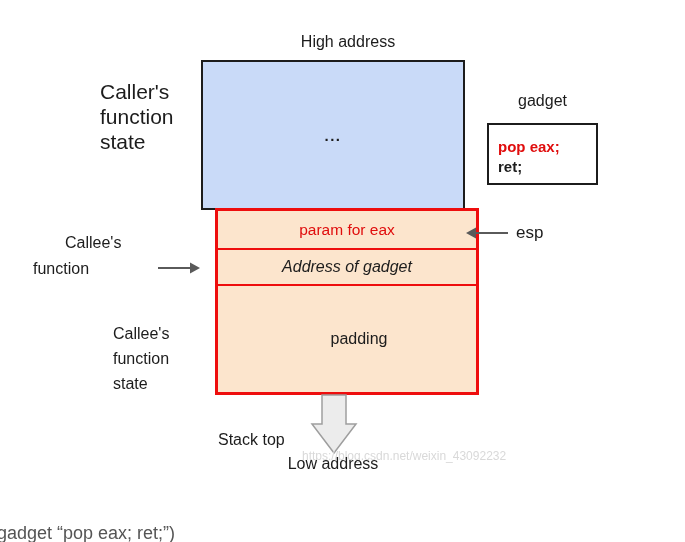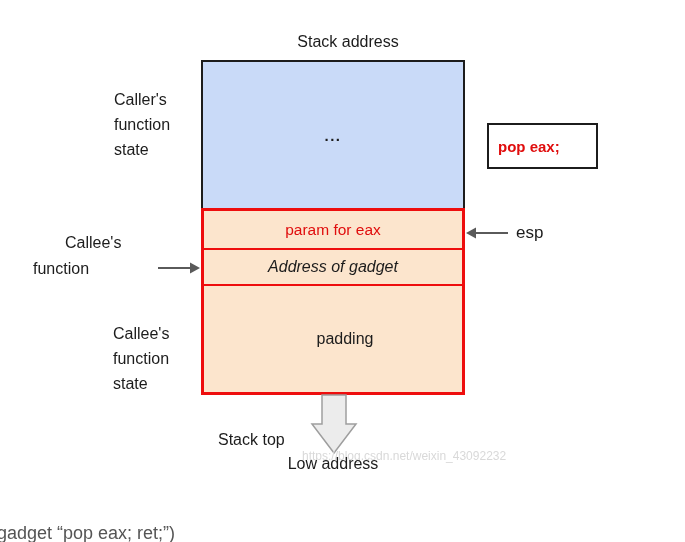--- a/index.html
+++ b/index.html
@@ -14,55 +14,55 @@
   .stacktop-label{left:218px;top:431px;font-size:16px;}
   
   .caller-frame{
     left:201px;top:60px;width:264px;height:150px;box-sizing:border-box;
     background:var(--caller-frame-fill);border:2px solid #1c1c1c;
     display:flex;align-items:center;justify-content:center;
   }
   .dots{font-weight:bold;font-size:15px;letter-spacing:1.5px;}
   
   .stack-rows{
-    left:201px;top:208px;width:264px;height:187px;box-sizing:border-box;
+    left:215px;top:208px;width:264px;height:187px;box-sizing:border-box;
     background:var(--stack-row-fill);border:3px solid var(--red-border);
     display:flex;flex-direction:column;
   }
   .row{display:flex;align-items:center;justify-content:center;font-size:16px;}
   .row-param{height:37px;border-bottom:2px solid var(--red-border);font-size:15.5px;}
   .row-addr{height:34px;border-bottom:2px solid var(--red-border);font-style:italic;}
   .row-pad{flex:1;padding-left:24px;}
   .red-text{color:var(--red-text);}
   
-  .caller-label{left:114px;top:79px;font-size:16px;line-height:25px;margin-top:8px;}
+  .caller-label{left:100px;top:79px;font-size:21px;line-height:25px;}
   .callee-return-label{left:33px;top:230px;font-size:16px;line-height:25.5px;}
   .callee-return-label .l1{padding-left:32px;}
   .callee-return-label .l2{padding-left:44px;}
   .callee-state-label{left:113px;top:321px;font-size:16px;line-height:25px;}
   
   .gadget-title{left:487px;top:92px;width:111px;text-align:center;font-size:16px;}
   .gadget-box{
-    left:487px;top:123px;width:111px;height:46px;box-sizing:border-box;
+    left:487px;top:123px;width:111px;height:62px;box-sizing:border-box;
     background:#fff;border:2px solid #1c1c1c;padding:12px 0 0 9px;
     font-size:15px;font-weight:bold;line-height:19.5px;
   }
   .esp-label{left:516px;top:223px;font-size:17px;}
   
   .svg-abs{position:absolute;left:0;top:0;width:685px;height:542px;pointer-events:none;}
   
   .watermark{left:302px;top:449px;font-size:12px;color:var(--watermark-gray);white-space:nowrap;}
   .caption{left:-3px;top:522px;font-size:18px;line-height:22px;color:#555;white-space:nowrap;}
 </style>
 </head>
 <body>
 
 <div class="stage">
 
-  <div class="abs high-label">Stack address</div>
+  <div class="abs high-label">High address</div>
 
   <div class="abs caller-label">
     <div>Caller's</div>
     <div>function</div>
     <div>state</div>
   </div>
 
   <div class="abs caller-frame">
     <span class="dots">...</span>
   </div>
@@ -83,22 +83,24 @@
     <div class="l1">Callee's</div>
     <div class="l3">function</div>
   </div>
 
   <div class="abs callee-state-label">
     <div>Callee's</div>
     <div>function</div>
     <div>state</div>
   </div>
 
+  <div class="abs gadget-title">gadget</div>
   <div class="abs gadget-box">
     <div class="red-text">pop eax;</div>
+    <div>ret;</div>
   </div>
 
   <div class="abs esp-label">esp</div>
 
   <svg class="svg-abs">
 
     <g>
       <line x1="158" y1="268" x2="190" y2="268" style="stroke:var(--arrow-gray);stroke-width:2"></line>
       <polygon points="190,262.5 200,268 190,273.5" style="fill:var(--arrow-gray)"></polygon>
     </g>

